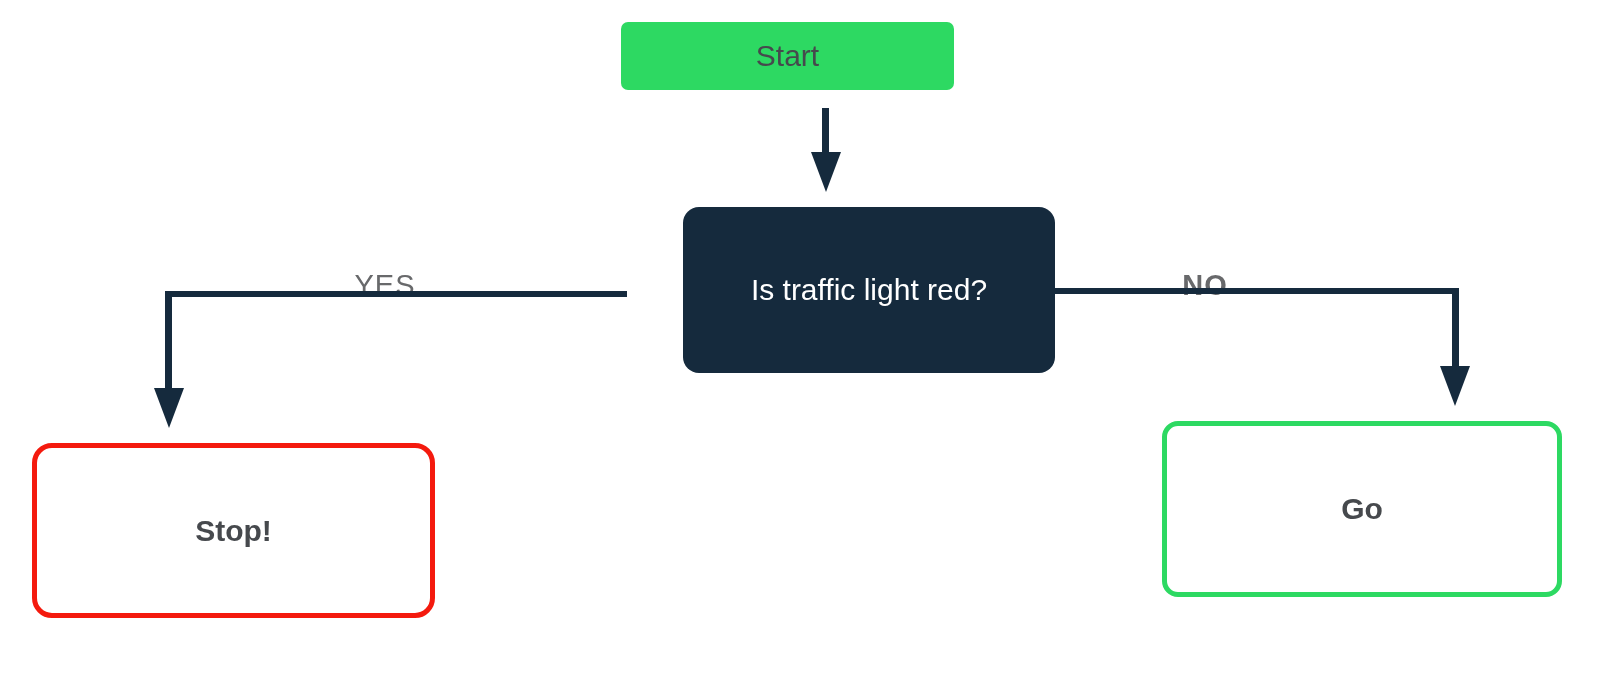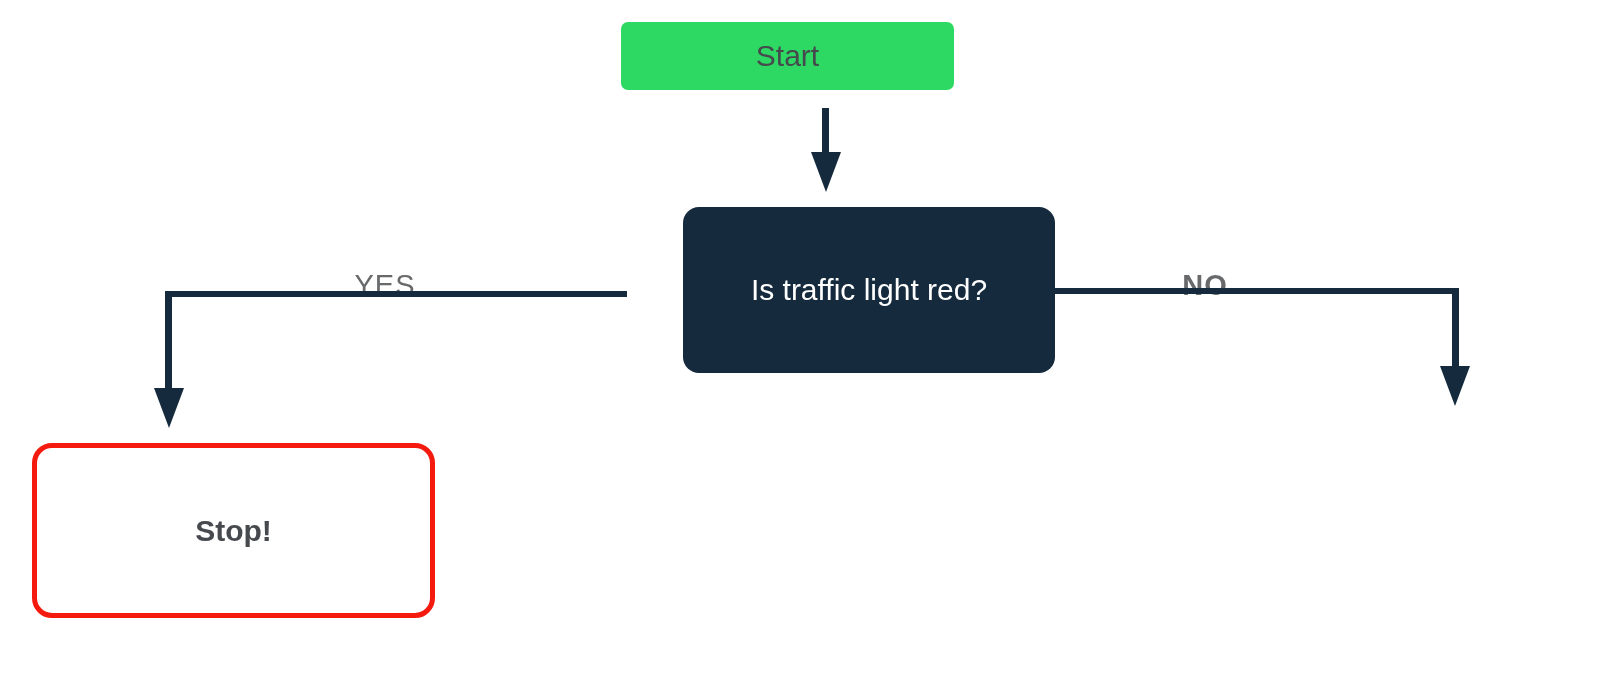--- a/index.html
+++ b/index.html
@@ -125,14 +125,17 @@
 
   <div class="edge-label label-no">NO</div>
   <div class="seg seg-no-h"></div>
   <div class="seg seg-no-v"></div>
   <div class="arrowhead head-no"></div>
 
   <div class="node node-stop">
     <span>Stop!</span>
   </div>
 
+  <div class="node node-go">
+    <span>Go</span>
+  </div>
 
 </div>
 
 </body></html>

